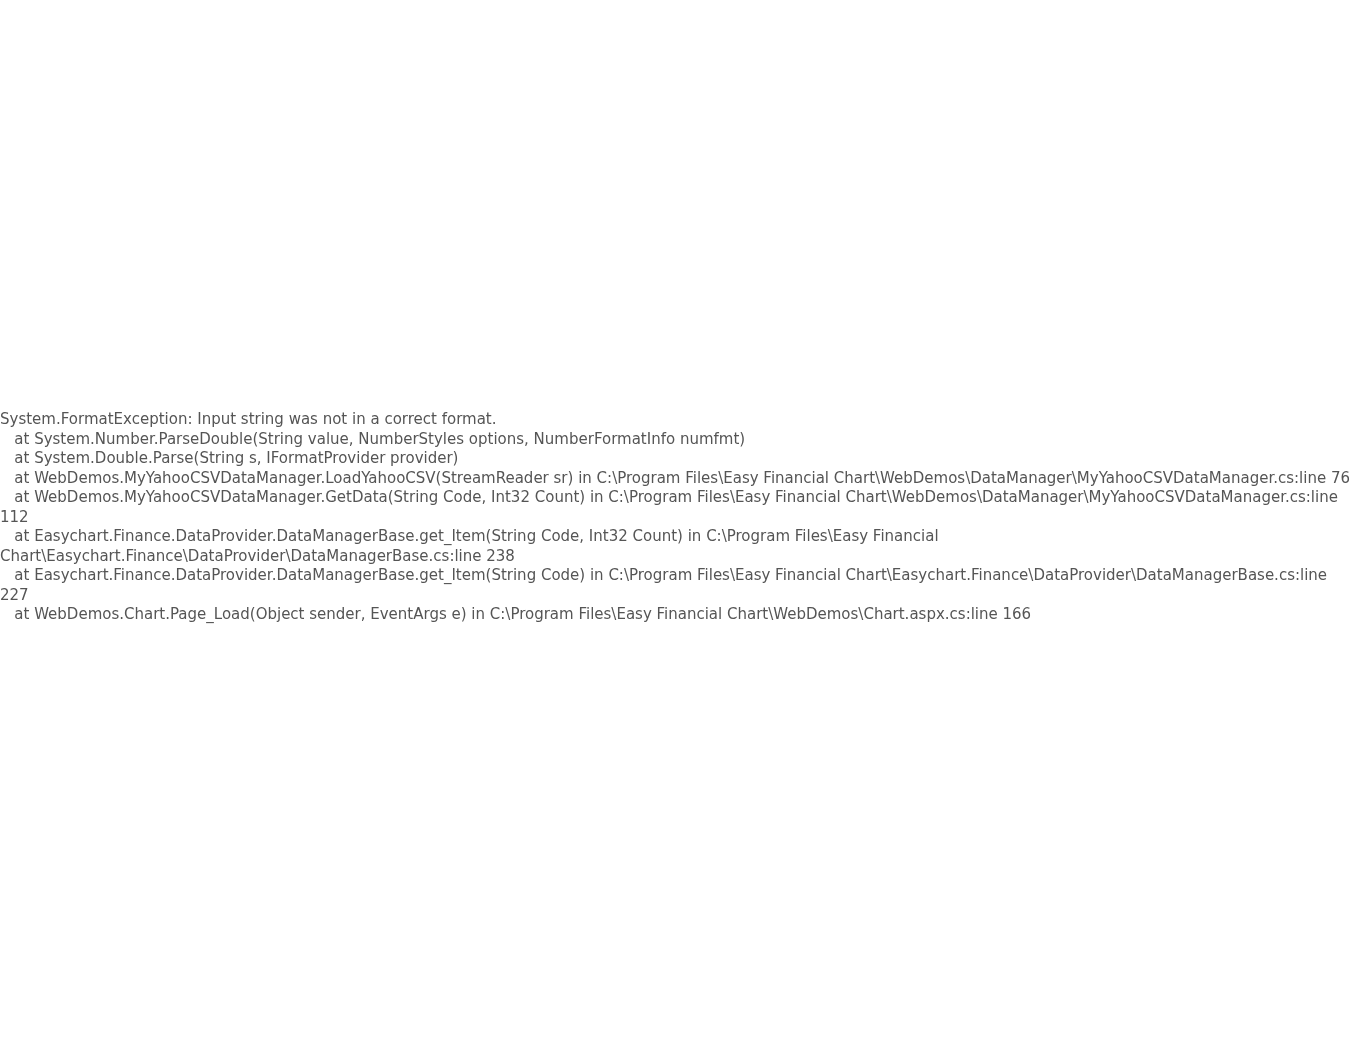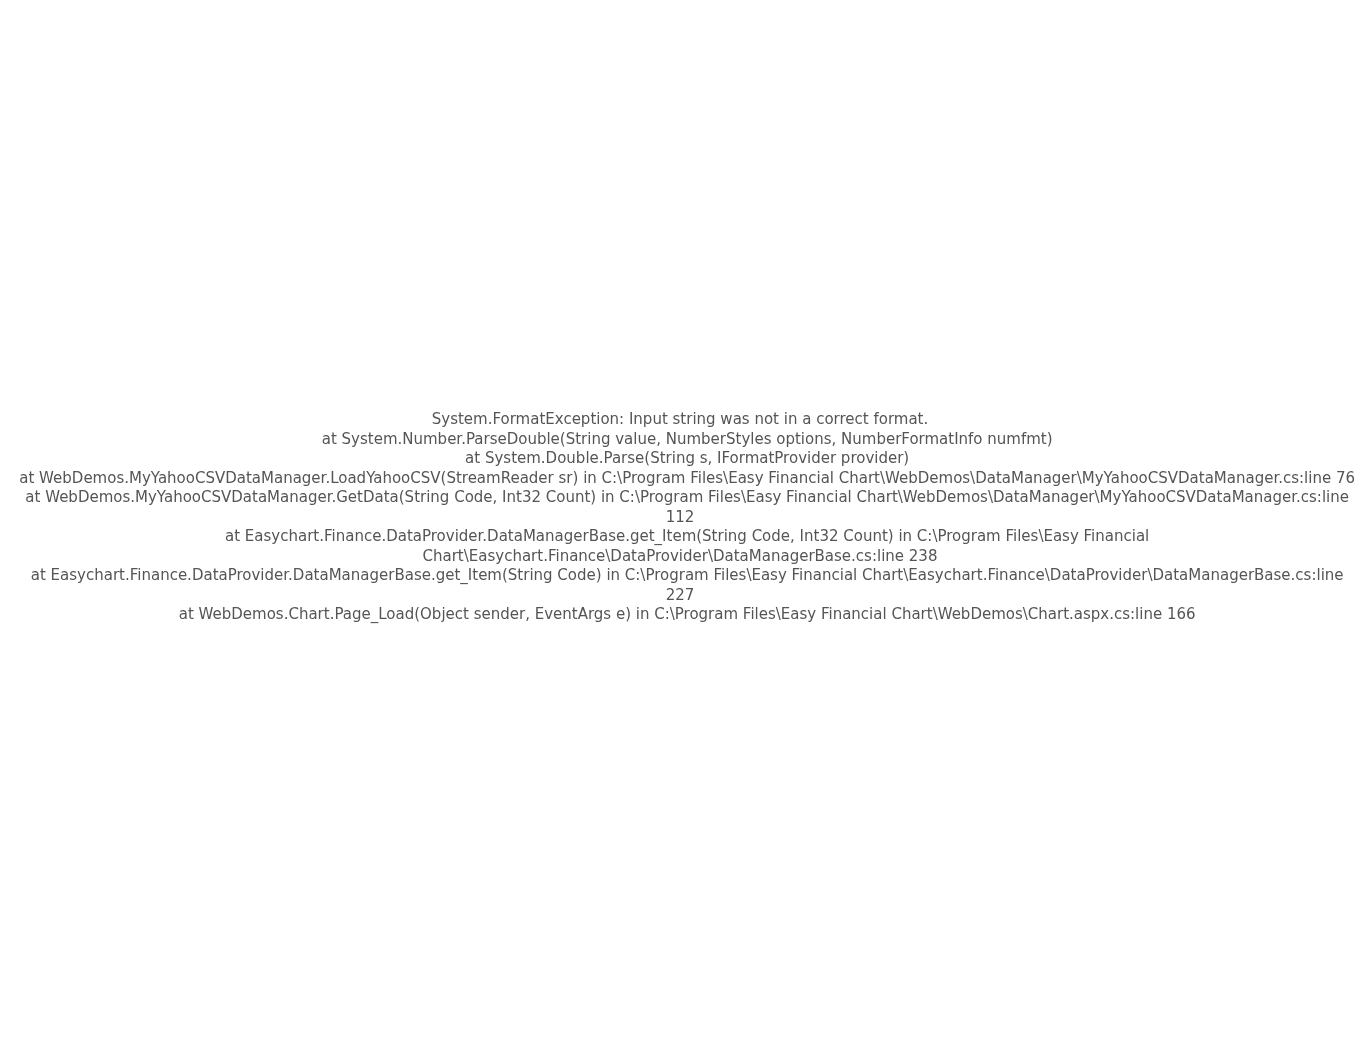--- a/index.html
+++ b/index.html
@@ -17,21 +17,21 @@
     width: 1360px;
     height: 1056px;
     position: relative;
     background: #ffffff;
   }
   #stack-trace {
     position: absolute;
     left: 0;
     top: 410px;
     width: 1360px;
-    text-align: center;
+    text-align: left;
     color: #555555;
     font-family: "DejaVu Sans", sans-serif;
     font-size: 15px;
     line-height: 19.5px;
     white-space: pre-wrap;
     word-break: normal;
   }
 </style>
 </head>
 <body>

